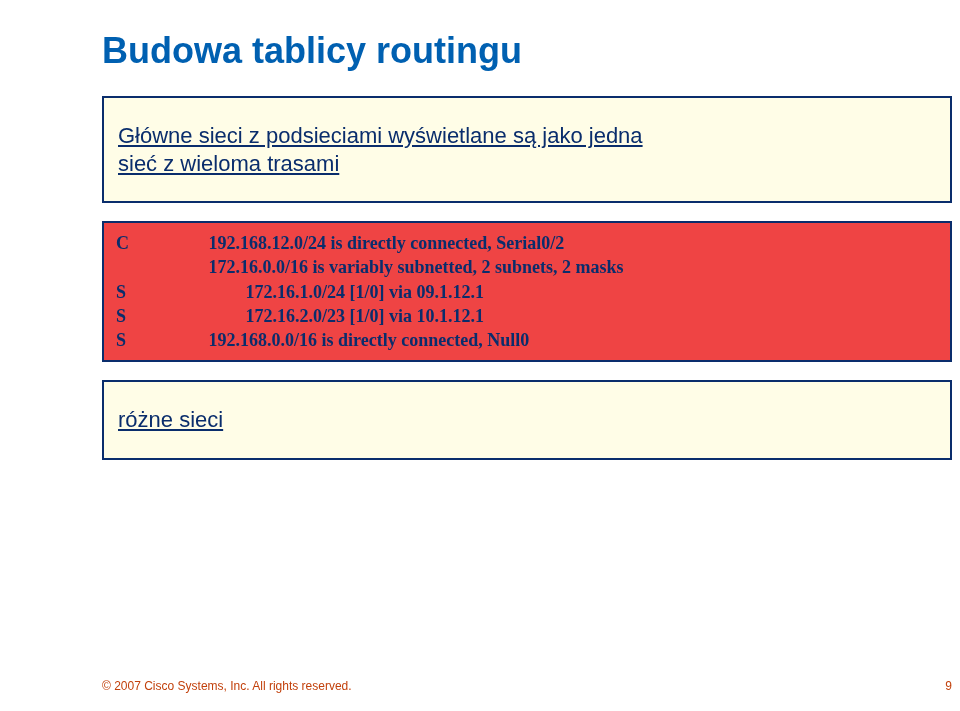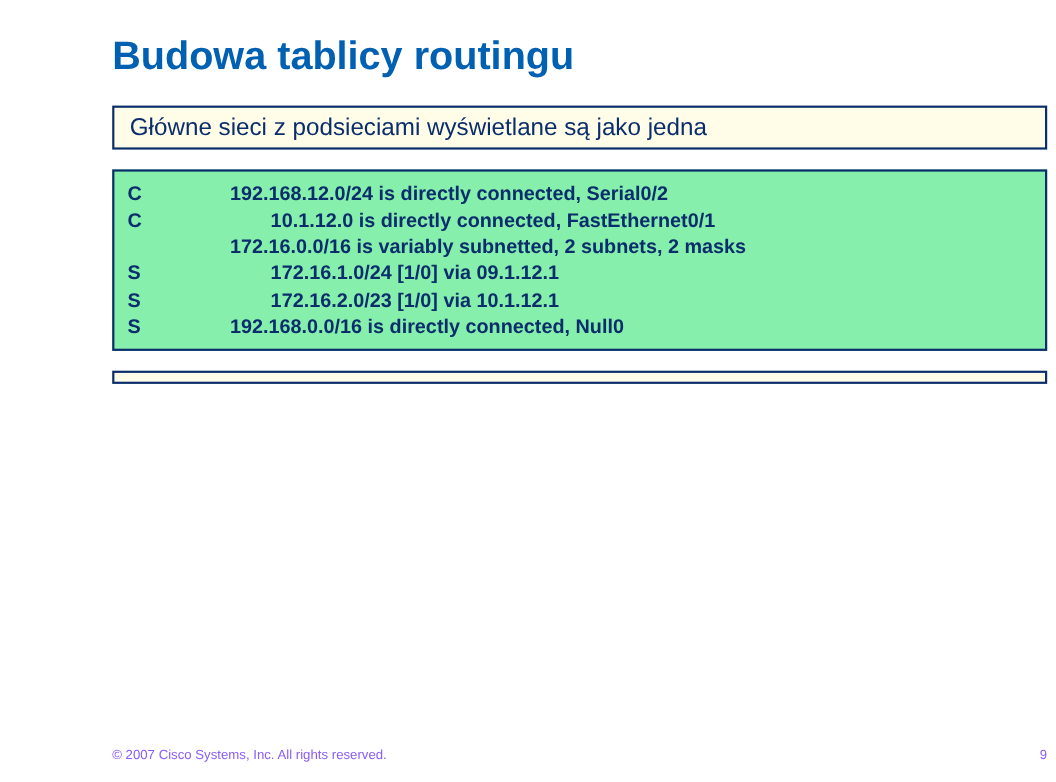--- a/index.html
+++ b/index.html
@@ -21,93 +21,92 @@
   }
   .title {
     font-size: 36px;
     font-weight: bold;
     color: #0060b1;
     margin: 0 0 24px 0;
   }
   .callout {
     background: #fffde7;
     border: 2px solid #0a2d6c;
-    padding: 4px 14px;
+    padding: 24px 14px;
     font-size: 22px;
     color: #0a2d6c;
     margin: 0 0 18px 0;
     line-height: 1.25;
+    text-decoration: underline;
   }
   .route-table {
-    background: #86efac;
+    background: #ef4444;
     border: 2px solid #0a2d6c;
     padding: 8px 12px 8px 12px;
-    font-family: Liberation Sans, sans-serif;
+    font-family: Liberation Serif, serif;
     font-size: 18px;
     font-weight: bold;
     color: #0a2d6c;
     margin: 0 0 18px 0;
     line-height: 1.35;
   }
   .row { white-space: nowrap; }
   .flag { display:inline-block; width: 20px; }
   .ind { display:inline-block; }
   .ind1 { padding-left: 68px; }
   .ind2 { padding-left: 105px; }
   .footer {
     position: absolute;
     bottom: 18px;
     left: 70px;
     right: 40px;
     font-size: 12px;
-    color: #8b5cf6;
+    color: #c2410c;
     display: flex;
     justify-content: space-between;
   }
 </style>
 </head>
 <body>
 
 <div class="slide">
 
   <h1 class="title">Budowa tablicy routingu</h1>
 
   <div class="callout">
     <div>Główne sieci z podsieciami wyświetlane są jako jedna</div>
+    <div>sieć z wieloma trasami</div>
   </div>
 
 
   <div class="route-table">
     <div class="row">
       <span class="flag">C</span>
       <span class="ind ind1">192.168.12.0/24 is directly connected, Serial0/2</span>
-    </div>
-    <div class="row">
-      <span class="flag">C</span>
-      <span class="ind ind2">10.1.12.0 is directly connected, FastEthernet0/1</span>
     </div>
     <div class="row">
       <span class="flag"></span>
       <span class="ind ind1">172.16.0.0/16 is variably subnetted, 2 subnets, 2 masks</span>
     </div>
     <div class="row">
       <span class="flag">S</span>
       <span class="ind ind2">172.16.1.0/24 [1/0] via 09.1.12.1</span>
     </div>
     <div class="row">
       <span class="flag">S</span>
       <span class="ind ind2">172.16.2.0/23 [1/0] via 10.1.12.1</span>
     </div>
     <div class="row">
       <span class="flag">S</span>
       <span class="ind ind1">192.168.0.0/16 is directly connected, Null0</span>
     </div>
   </div>
 
   <div class="callout">
+    <div>różne sieci</div>
   </div>
 
   <div class="footer">
     <span>© 2007 Cisco Systems, Inc. All rights reserved.</span>
     <span>9</span>
   </div>
 
 </div>
 
 </body></html>

